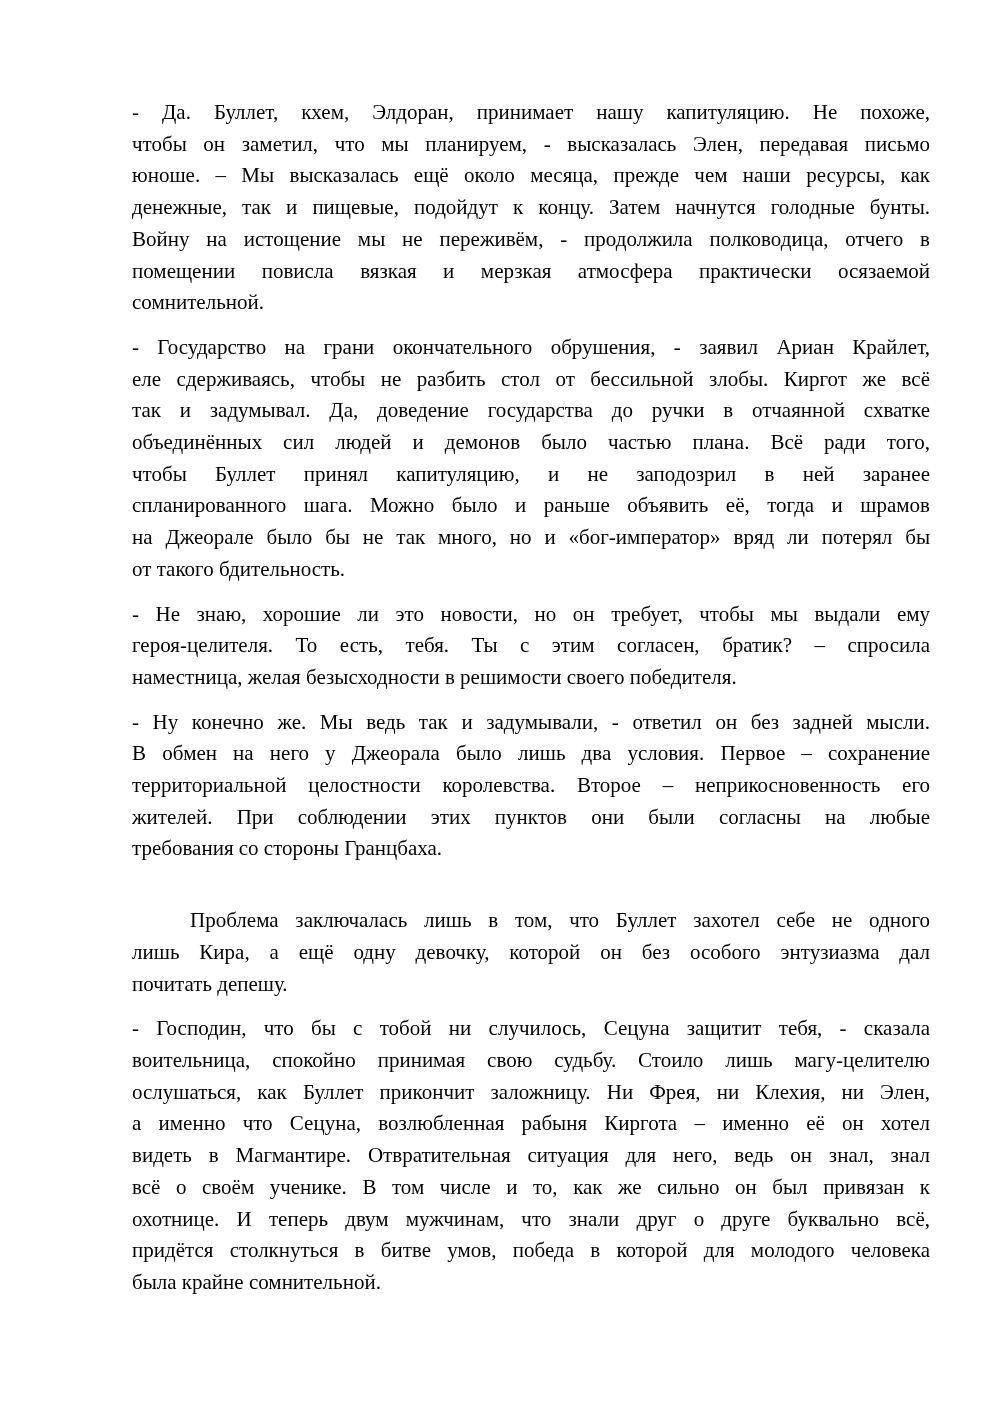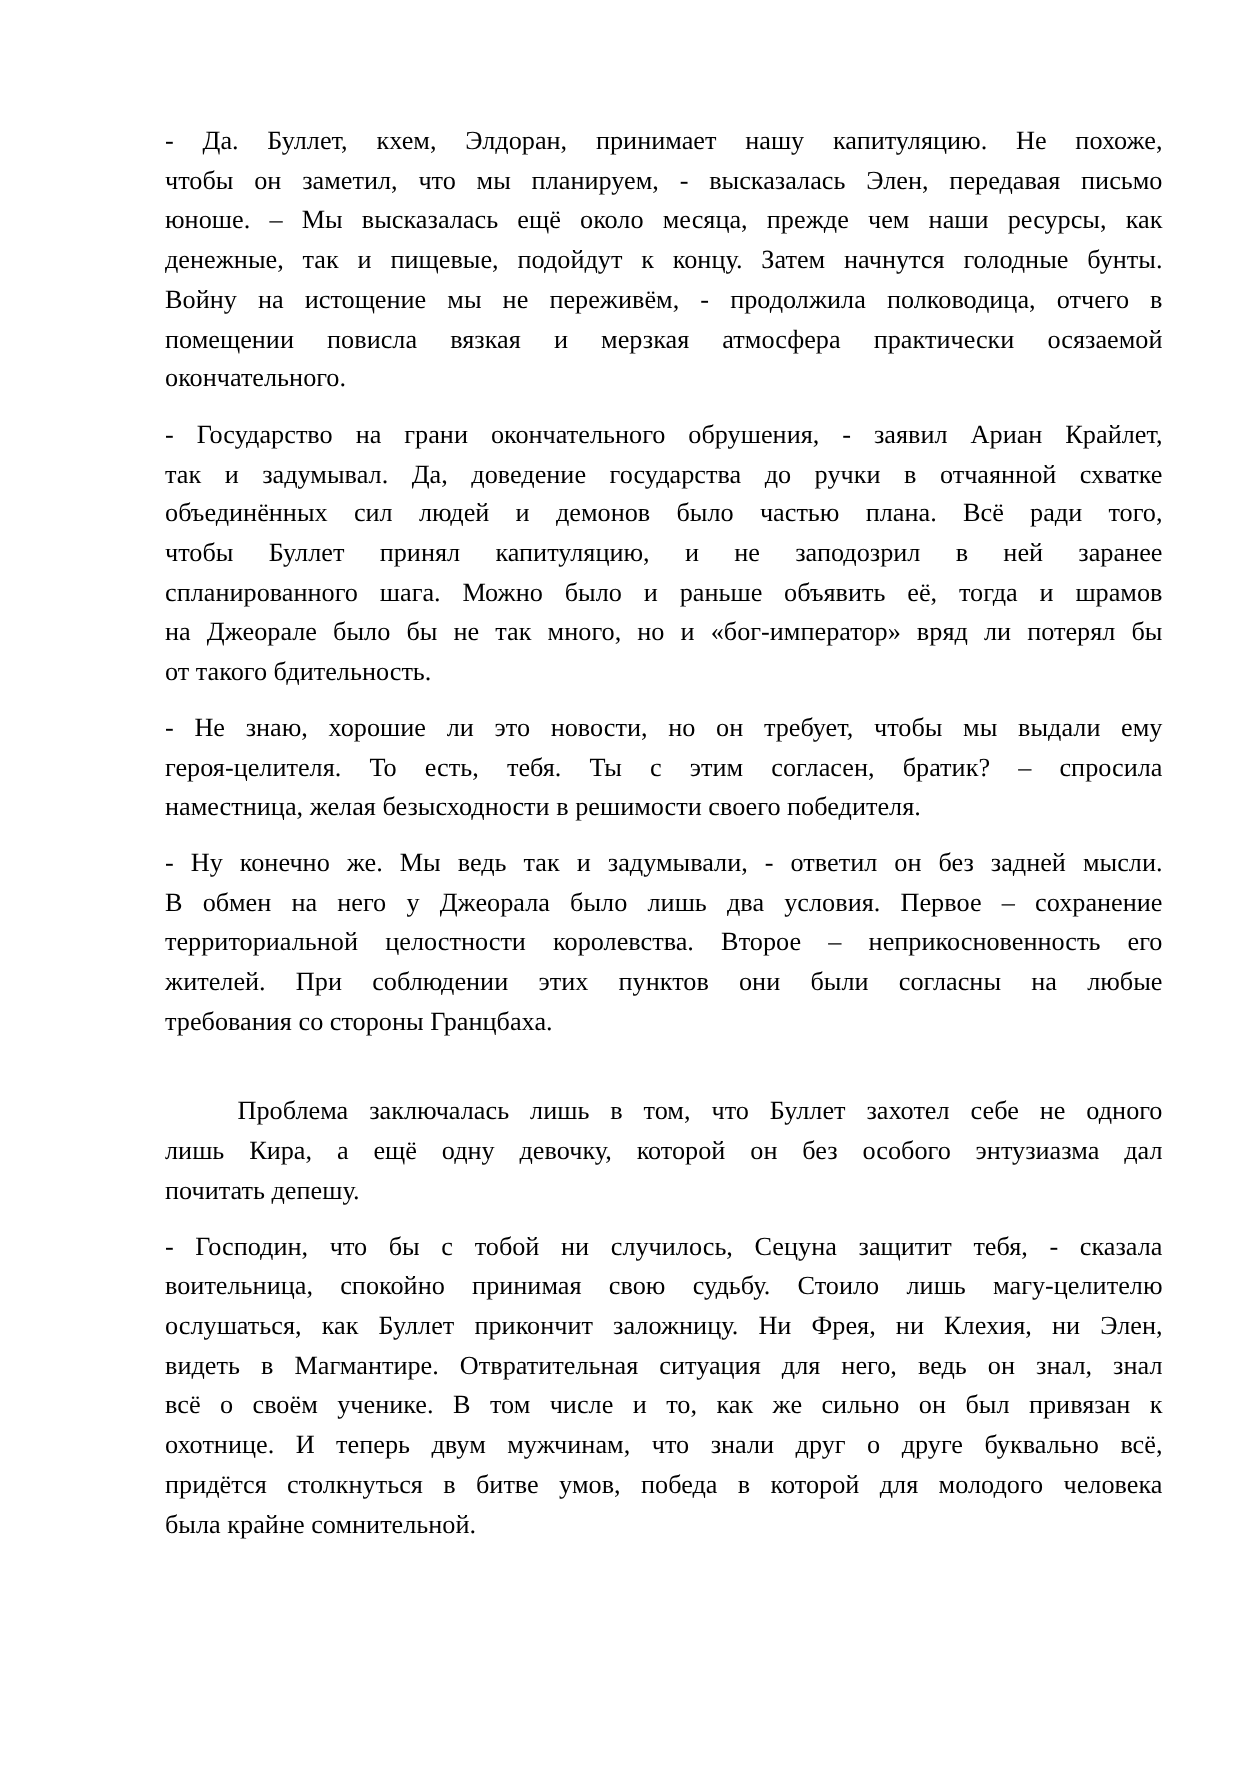--- a/index.html
+++ b/index.html
@@ -54,25 +54,26 @@
 <div class="page">
   <div class="content">
 
     <p class="para">
       <span class="line">- Да. Буллет, кхем, Элдоран, принимает нашу капитуляцию. Не похоже,</span>
       <span class="line">чтобы он заметил, что мы планируем, - высказалась Элен, передавая письмо</span>
       <span class="line">юноше. – Мы высказалась ещё около месяца, прежде чем наши ресурсы, как</span>
       <span class="line">денежные, так и пищевые, подойдут к концу. Затем начнутся голодные бунты.</span>
       <span class="line">Войну на истощение мы не переживём, - продолжила полководица, отчего в</span>
       <span class="line">помещении повисла вязкая и мерзкая атмосфера практически осязаемой</span>
-      <span class="line last">окончательного.</span>
+      <span class="line last">сомнительной.</span>
     </p>
 
     <p class="para">
       <span class="line">- Государство на грани окончательного обрушения, - заявил Ариан Крайлет,</span>
+      <span class="line">еле сдерживаясь, чтобы не разбить стол от бессильной злобы. Киргот же всё</span>
       <span class="line">так и задумывал. Да, доведение государства до ручки в отчаянной схватке</span>
       <span class="line">объединённых сил людей и демонов было частью плана. Всё ради того,</span>
       <span class="line">чтобы Буллет принял капитуляцию, и не заподозрил в ней заранее</span>
       <span class="line">спланированного шага. Можно было и раньше объявить её, тогда и шрамов</span>
       <span class="line">на Джеорале было бы не так много, но и «бог-император» вряд ли потерял бы</span>
       <span class="line last">от такого бдительность.</span>
     </p>
 
     <p class="para">
       <span class="line">- Не знаю, хорошие ли это новости, но он требует, чтобы мы выдали ему</span>
@@ -91,20 +92,21 @@
     <p class="para">
       <span class="line indent-first">Проблема заключалась лишь в том, что Буллет захотел себе не одного</span>
       <span class="line">лишь Кира, а ещё одну девочку, которой он без особого энтузиазма дал</span>
       <span class="line last">почитать депешу.</span>
     </p>
 
     <p class="para">
       <span class="line">- Господин, что бы с тобой ни случилось, Сецуна защитит тебя, - сказала</span>
       <span class="line">воительница, спокойно принимая свою судьбу. Стоило лишь магу-целителю</span>
       <span class="line">ослушаться, как Буллет прикончит заложницу. Ни Фрея, ни Клехия, ни Элен,</span>
+      <span class="line">а именно что Сецуна, возлюбленная рабыня Киргота – именно её он хотел</span>
       <span class="line">видеть в Магмантире. Отвратительная ситуация для него, ведь он знал, знал</span>
       <span class="line">всё о своём ученике. В том числе и то, как же сильно он был привязан к</span>
       <span class="line">охотнице. И теперь двум мужчинам, что знали друг о друге буквально всё,</span>
       <span class="line">придётся столкнуться в битве умов, победа в которой для молодого человека</span>
       <span class="line last">была крайне сомнительной.</span>
     </p>
 
   </div>
 
   <div class="footer">

